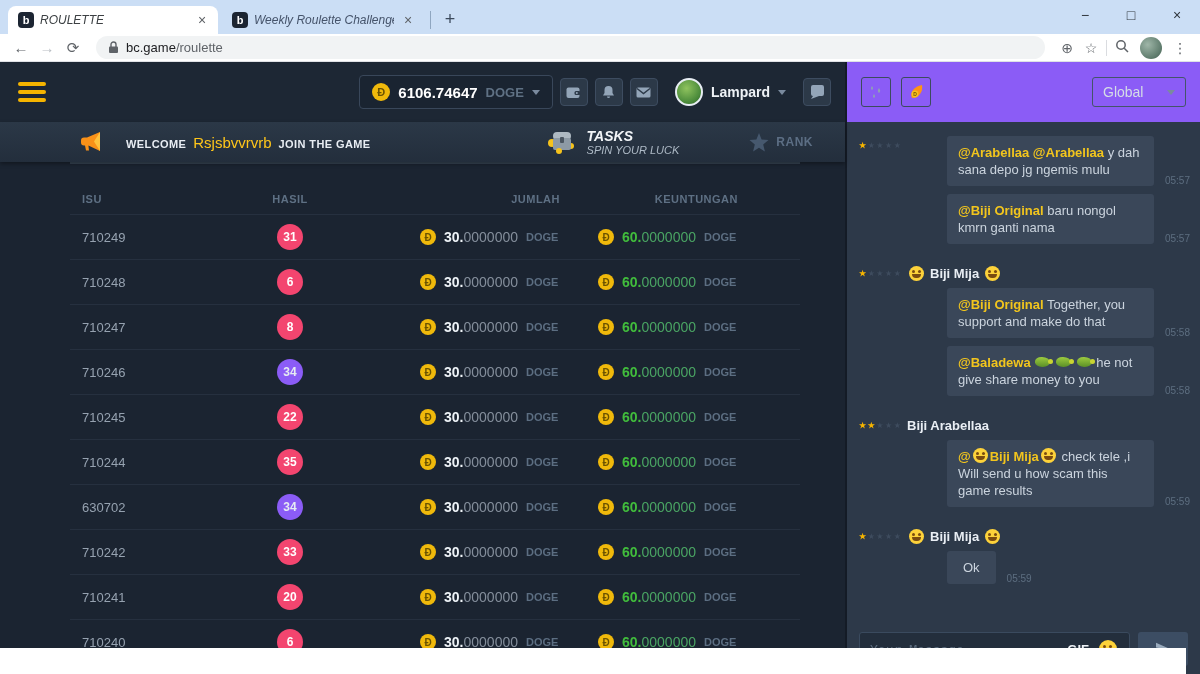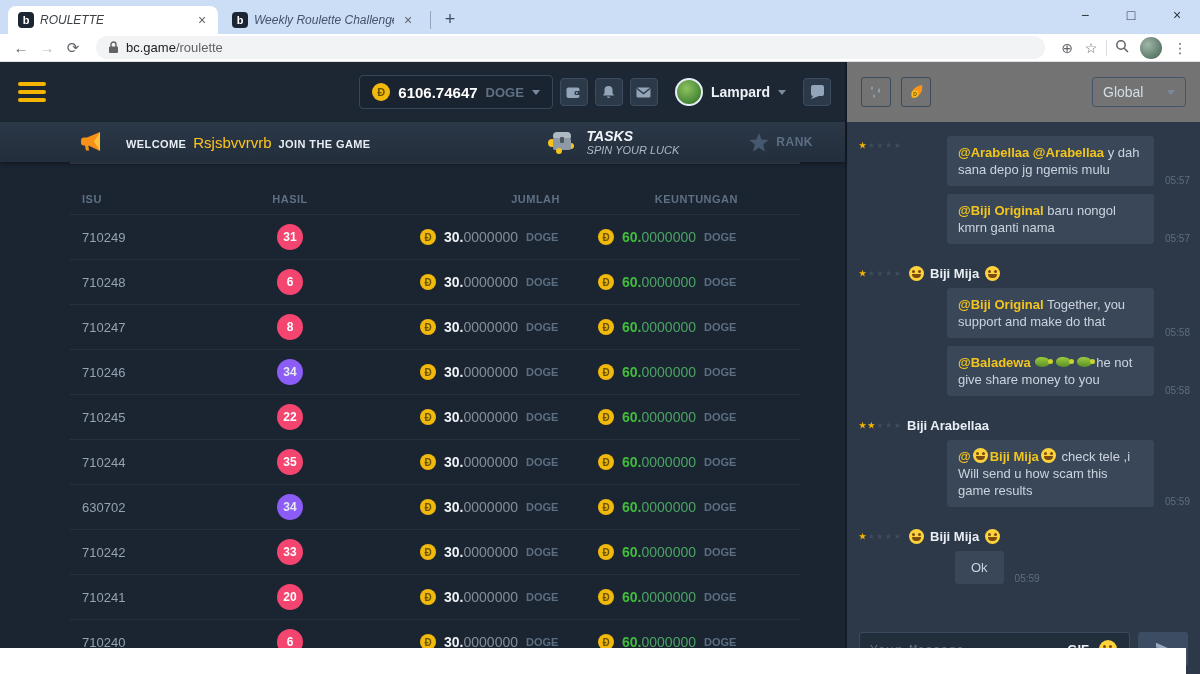--- a/index.html
+++ b/index.html
@@ -91,21 +91,21 @@
   .amt.profit { padding-right:62px; }
   .num { font-size:14px; }
   .num b { color:#eef3f7; }
   .num i { font-style:normal; color:#848e9b; }
   .num.green b { color:#41bd3c; }
   .num.green i { font-style:normal; color:#4aa463; }
   .doge { font-size:11px; font-weight:bold; color:#5c6e82; width:34px; }
 
   
   .sidebar { width:355px; background:#2d3949; border-left:2px solid #141b26; display:flex; flex-direction:column; }
-  .chat-header { height:60px; background:#737373; display:flex; align-items:center; padding:0 14px; gap:10px; }
+  .chat-header { height:60px; background:#8b5cf6; display:flex; align-items:center; padding:0 14px; gap:10px; }
   .chat-hbtn { width:30px; height:30px; border:1px solid #3c4b5e; border-radius:3px;
                display:flex; align-items:center; justify-content:center; cursor:pointer; }
   .global-select { margin-left:auto; width:94px; height:30px; border:1px solid #44546a; border-radius:3px;
                    display:flex; align-items:center; justify-content:space-between; padding:0 10px; cursor:pointer; }
   .global-label { color:#d4dde6; font-size:14px; }
 
   .messages { flex:1; padding:14px 10px 0 12px; overflow:hidden; }
   .group { display:flex; margin-bottom:12px; }
   .gleft { width:48px; flex:none; }
   .cavatar { width:36px; height:36px; border-radius:50%; }
@@ -113,21 +113,21 @@
   .av2 { background:radial-gradient(circle at 45% 40%, #e8603f, #a02a22 70%, #6d1a15); }
   .av3 { background:radial-gradient(circle at 45% 40%, #f4f1ea, #c9c2b2 70%, #8f8877); }
   .rating { font-size:8px; letter-spacing:1.5px; color:#3e4c5e; margin-top:5px; display:block; }
   .rating b { color:#f5b400; }
   .gright { flex:1; min-width:0; }
   .guser { display:flex; align-items:center; gap:4px; font-weight:bold; font-size:13px;
            color:#e9eef4; margin:2px 0 7px; }
   .msg-row { display:flex; align-items:flex-end; margin-bottom:8px;padding-left:40px; }
   .bubble { background:#3a4759; border-radius:3px; padding:8px 11px; flex:1;
             font-size:13px; line-height:17px; color:#cbd4de; }
-  .bubble.small { flex:0 0 auto; padding:8px 16px;margin-left:8px; }
+  .bubble.small { flex:0 0 auto; padding:8px 16px; }
   .mention { color:#f2c51d; font-weight:bold; }
   .mtime { width:36px; text-align:right; font-size:10px; color:#5d6e80; padding-left:4px; flex:none; }
 
   .turtle { width:15px; height:10px; border-radius:45% 55% 50% 50%;
             background:linear-gradient(#9ccc3f,#5b8f27); display:inline-block; position:relative; margin:0 1px; }
   .turtle::after { content:""; position:absolute; right:-3px; top:2px; width:5px; height:5px;
                    border-radius:50%; background:#c9d432; }
   .laugh { width:15px; height:15px; border-radius:50%; background:#fdd23a; display:inline-block;
            position:relative; vertical-align:-2px; margin:0 2px; }
   .laugh::before { content:""; position:absolute; left:3px; top:4px; width:3px; height:3px;

